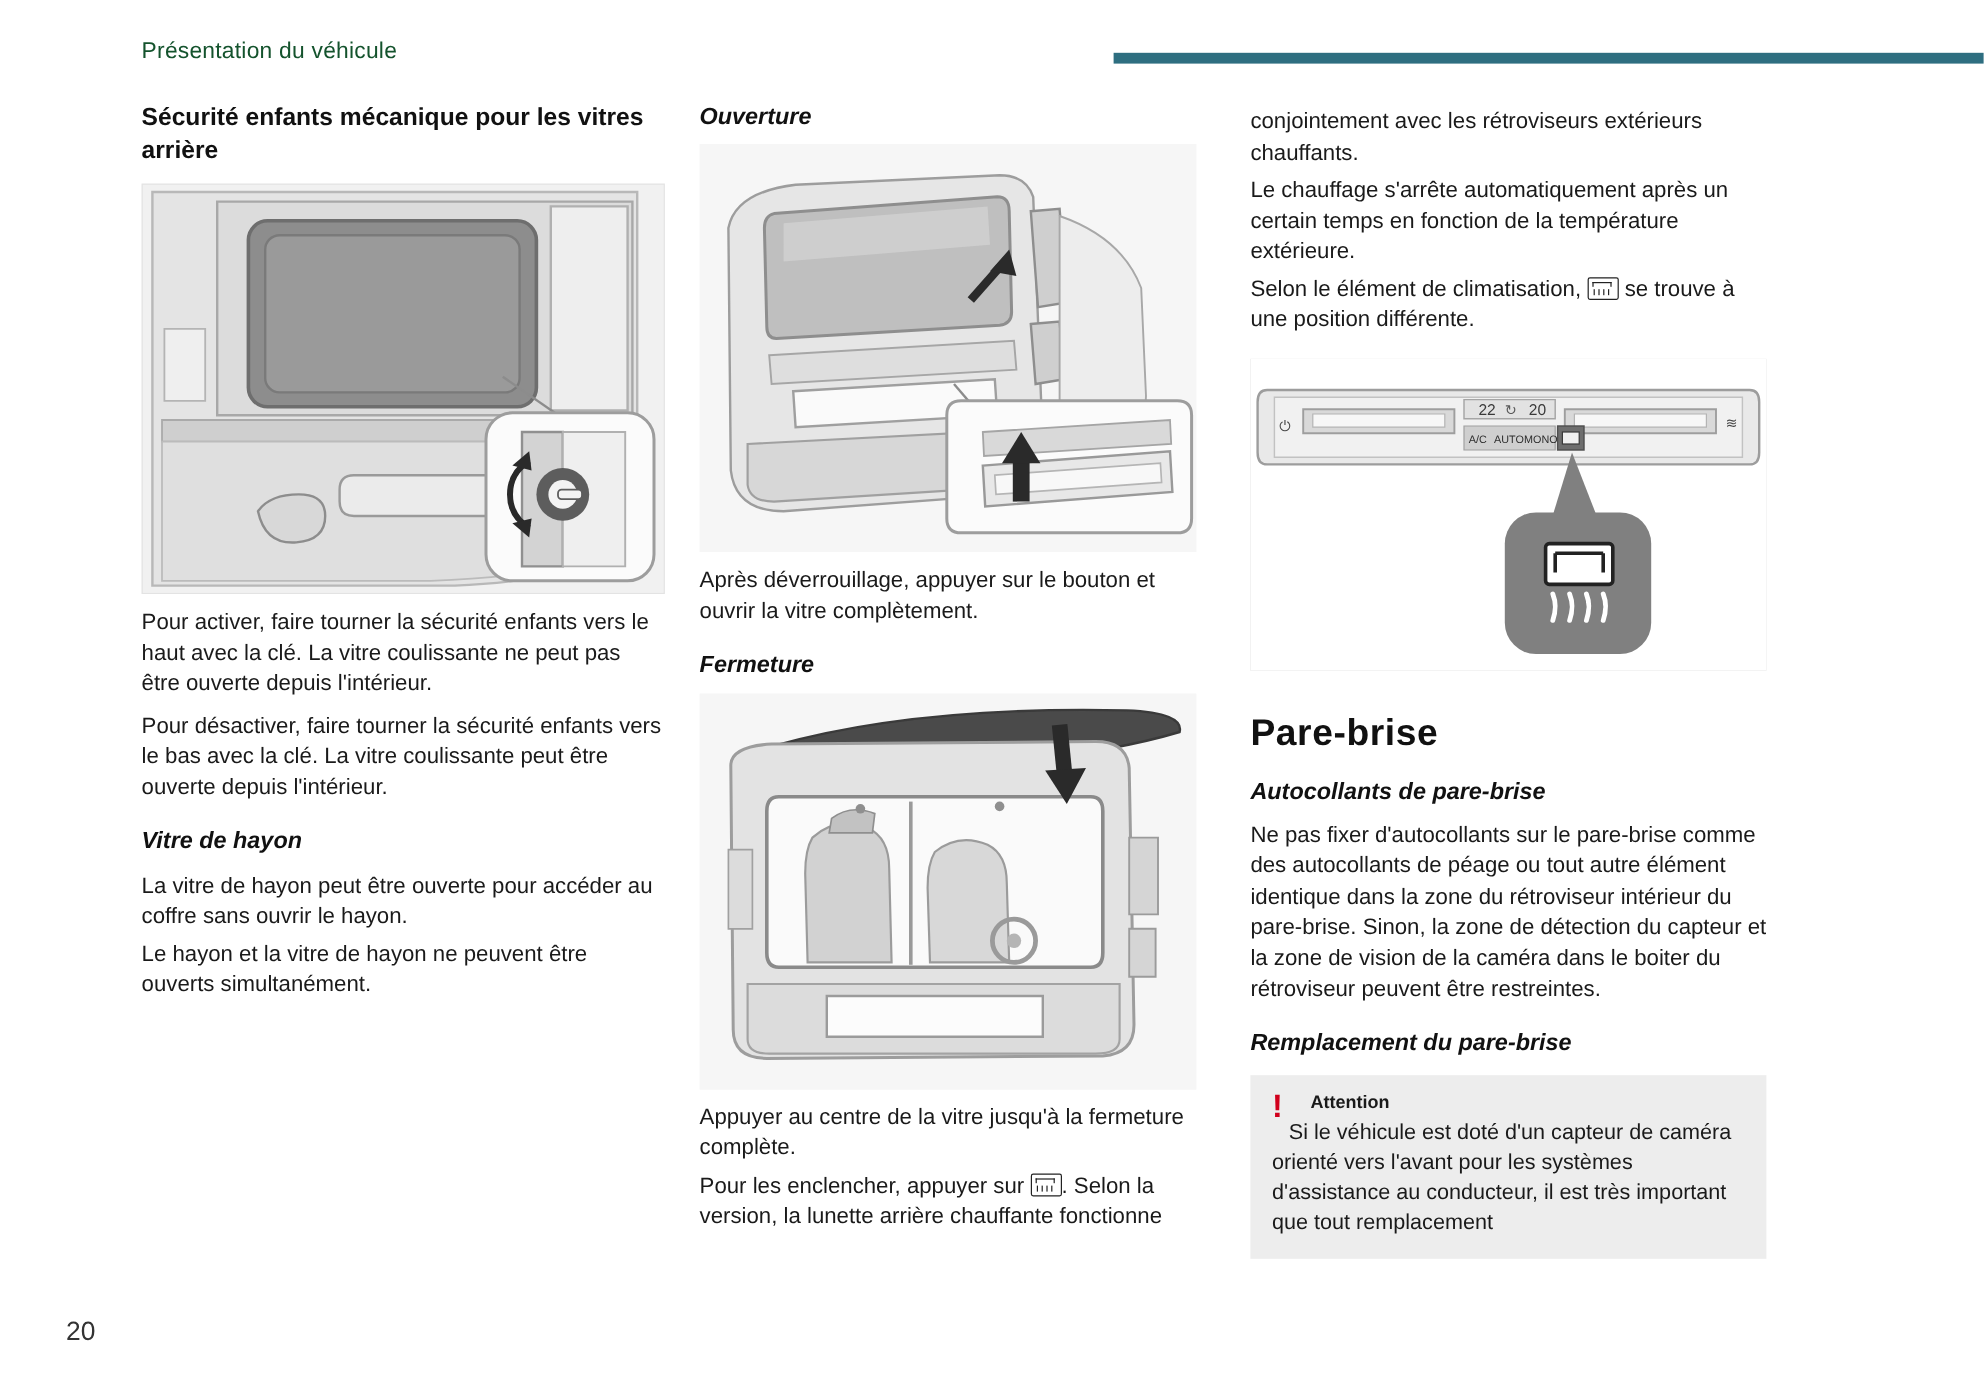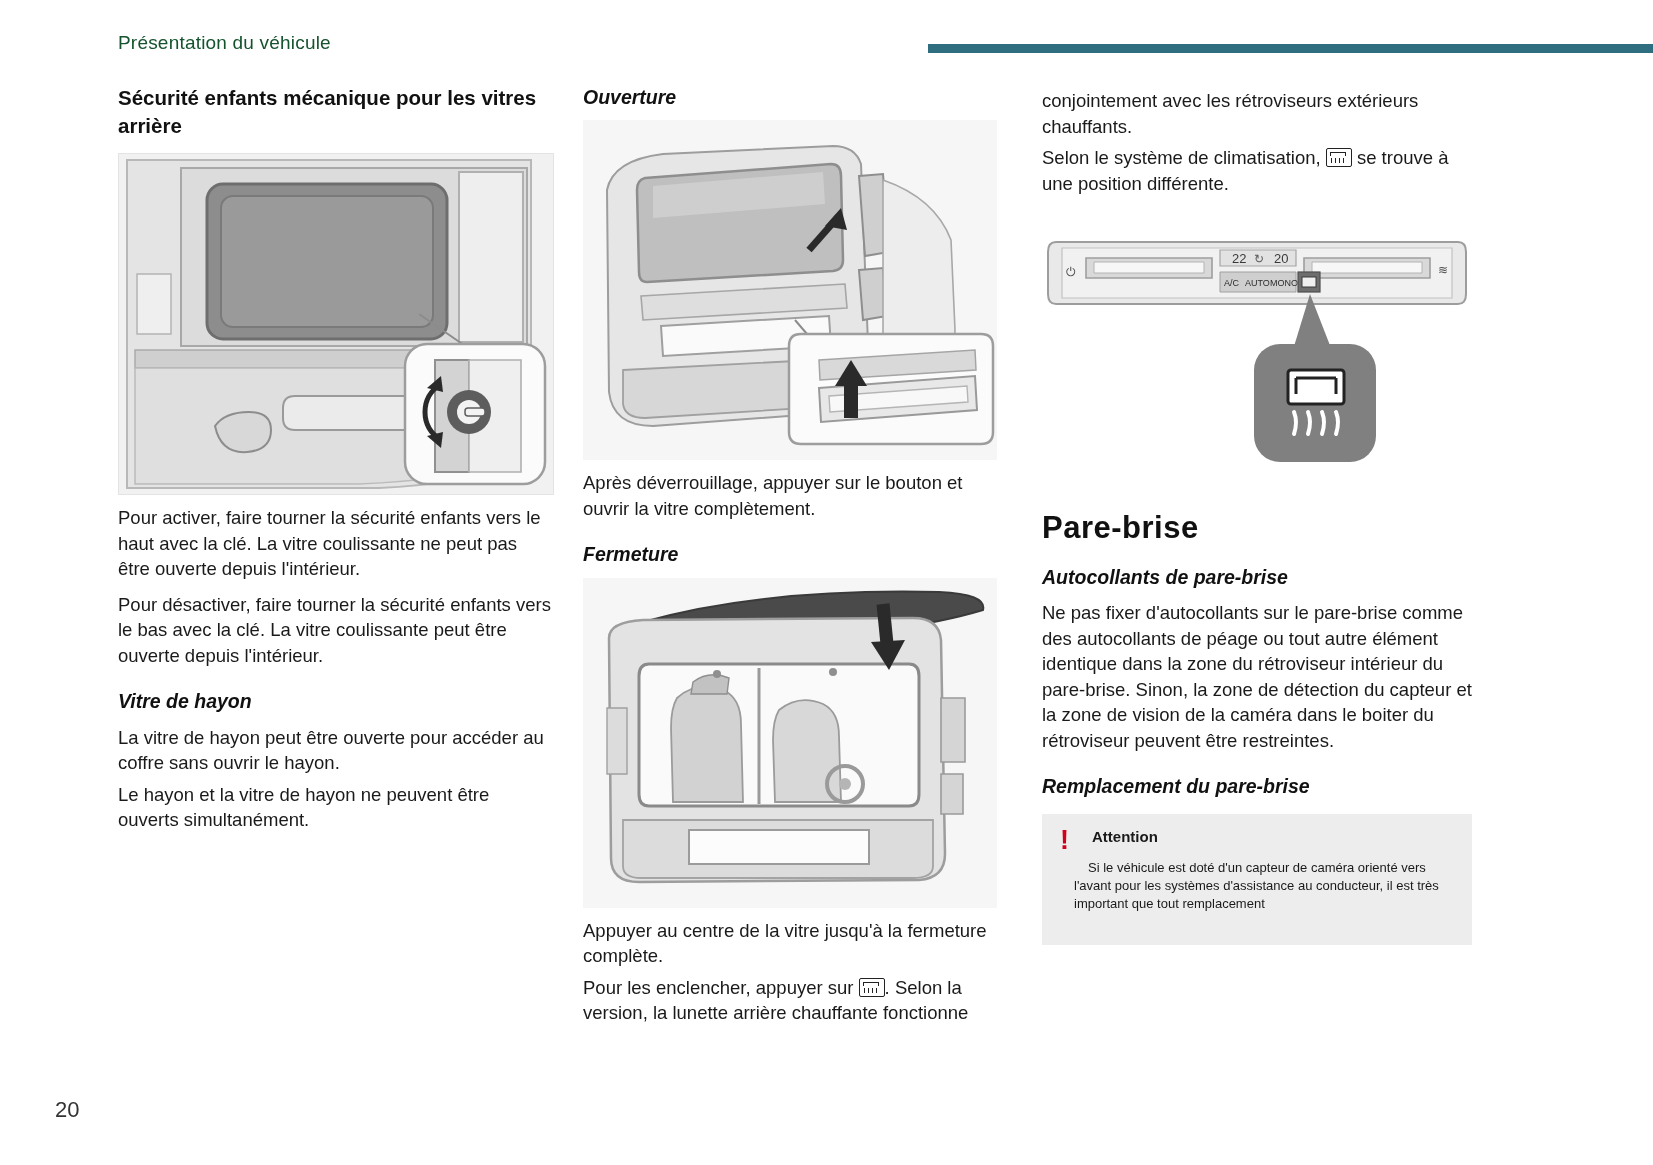--- a/index.html
+++ b/index.html
@@ -102,22 +102,22 @@
     position: absolute;
     left: 18px;
     top: 16px;
   }
   .attention h4 {
     margin: 0 0 4px 32px;
     font-size: 15px;
     font-weight: bold;
   }
   .attention p {
-    margin: 14px;
-    font-size: 13px;
+    margin: 0;
+    font-size: 18px;
     line-height: 1.38;
   }
   .attention p.first { text-indent: 14px; }
   
   .pagenum {
     position: absolute;
     left: 55px;
     bottom: 42px;
     font-size: 22px;
     color: #333;
@@ -297,21 +297,22 @@
     </div>
 
     <p class="figcap">Appuyer au centre de la vitre jusqu'à la fermeture complète.</p>
 
     <p class="body"><span>Pour les enclencher, appuyer sur </span><span class="defrost-glyph"></span><span>. Selon la version, la lunette arrière chauffante fonctionne</span></p>
   </div>
 
   <div class="col col-3">
 
     <p class="body" style="margin-top:4px">conjointement avec les rétroviseurs extérieurs chauffants.</p>
-    <p class="body"><span>Selon le système de climatisation, </span><span class="defrost-glyph"></span><span> se trouve à une position différente.</span></p>
+    <p class="body">Le chauffage s'arrête automatiquement après un certain temps en fonction de la température extérieure.</p>
+    <p class="body"><span>Selon le élément de climatisation, </span><span class="defrost-glyph"></span><span> se trouve à une position différente.</span></p>
 
     <div class="fig" style="width:430px;height:260px;background:#e5e5e5;border:none;margin-top:20px;">
       <svg viewBox="0 0 430 260" width="430" height="260">
         <rect x="0" y="0" width="430" height="260" fill="#ffffff"></rect>
 
         <path d="M14 26 H416 Q424 26 424 36 V78 Q424 88 416 88 H14 Q6 88 6 78 V36 Q6 26 14 26 Z" fill="#e9e9e9" stroke="#9d9d9d" stroke-width="2"></path>
         <path d="M20 32 H410 V82 H20 Z" fill="#f1f1f1" stroke="#c2c2c2" stroke-width="1.2"></path>
 
         <path d="M44 42 H170 V62 H44 Z" fill="#d9d9d9" stroke="#9e9e9e" stroke-width="1.6"></path>
         <path d="M52 46 H162 V57 H52 Z" fill="#f7f7f7" stroke="#b4b4b4" stroke-width="1"></path>

